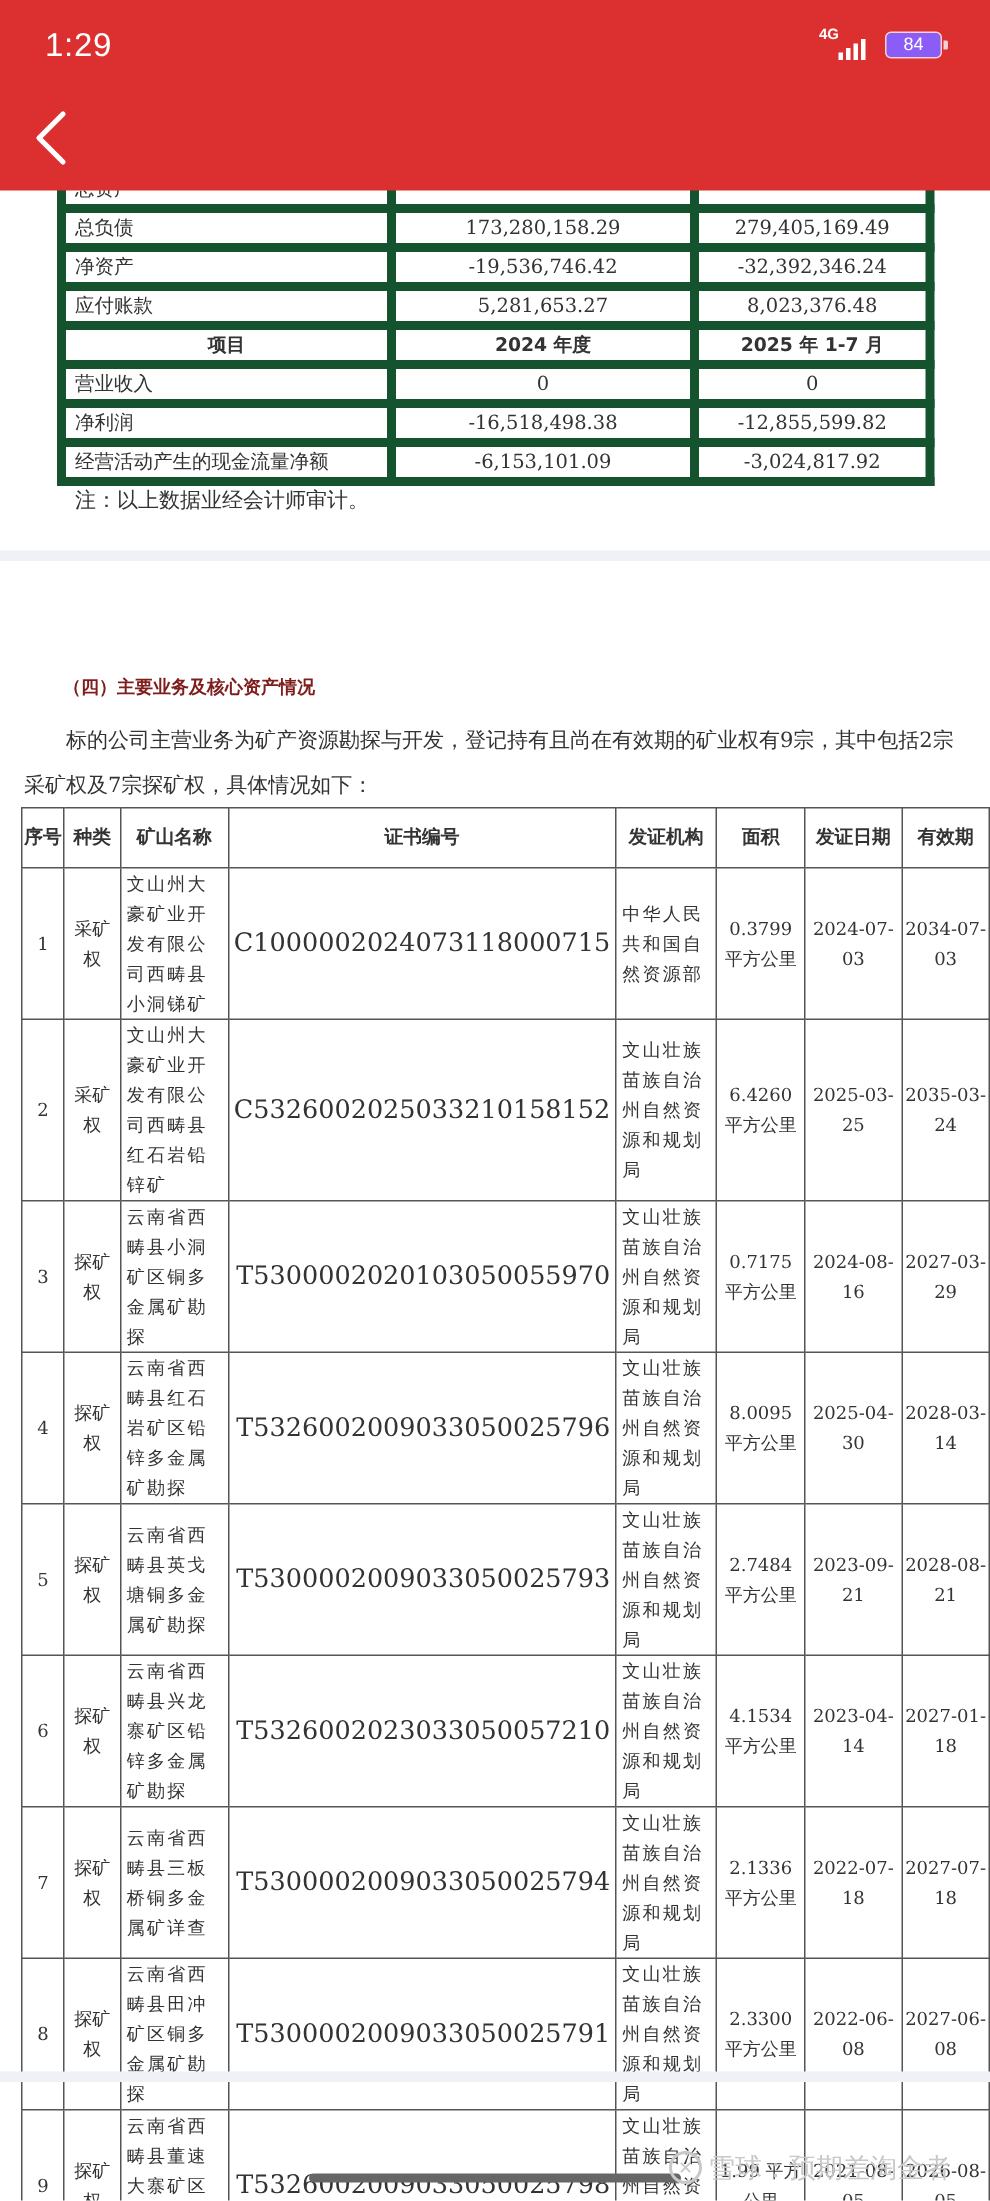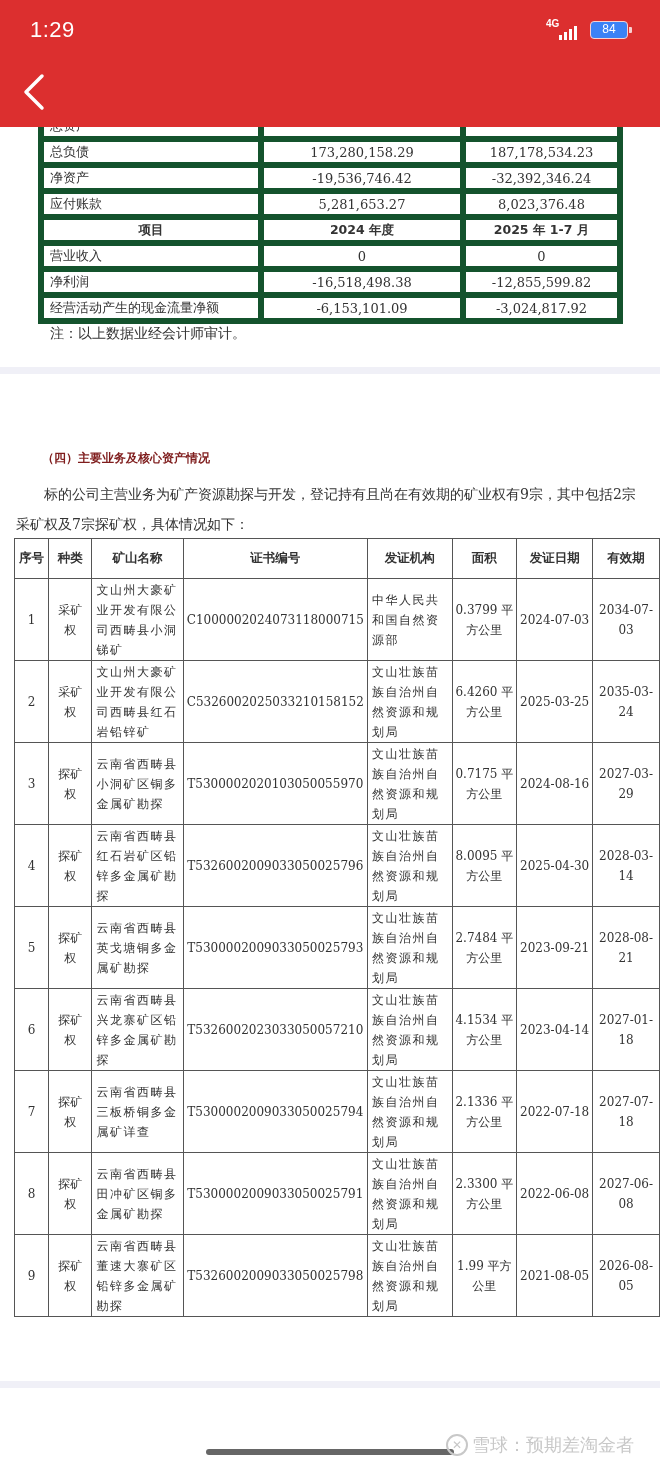--- a/index.html
+++ b/index.html
@@ -7,21 +7,21 @@
   body { position: relative; font-family: "DejaVu Serif", "Liberation Serif", serif; color: #222; }
 
   
   .topbar { position: absolute; left: 0; top: 0; width: 660px; height: 127px; background: #dc2f2f; z-index: 10; }
   .time { position: absolute; left: 30px; top: 17px; font-family: "Liberation Sans", "DejaVu Sans", sans-serif; font-size: 22px; color: #fff; font-weight: 500; letter-spacing: 0.5px; }
   .status-right { position: absolute; right: 32px; top: 20px; display: flex; align-items: center; gap: 8px; color: #fff; font-family: "Liberation Sans", sans-serif; }
   .net { position: relative; width: 36px; height: 20px; }
   .net .lbl { position: absolute; left: 0; top: -2px; font-size: 10px; font-weight: bold; color: #fff; }
   .net .bars { position: absolute; left: 13px; bottom: 0; display: flex; align-items: flex-end; gap: 2px; }
   .net .bars span { display: block; width: 3px; background: #fff; }
-  .battery { position: relative; width: 38px; height: 18px; border: 1.5px solid #f8d0d0; border-radius: 4px; font-size: 12px; color: #fff; text-align: center; line-height: 15px; background: #3b82f6; }
+  .battery { position: relative; width: 38px; height: 18px; border: 1.5px solid #f8d0d0; border-radius: 4px; font-size: 12px; color: #fff; text-align: center; line-height: 15px; background: #8b5cf6; }
   .battery::after { content: ""; position: absolute; right: -5px; top: 5px; width: 3px; height: 6px; background: #f8d0d0; border-radius: 0 1px 1px 0; }
   .back { position: absolute; left: 18px; top: 72px; width: 36px; height: 40px; cursor: pointer; }
 
   
   .fin-table { position: absolute; left: 38px; top: 110px; border-collapse: collapse; font-size: 13px; }
   .fin-table td { border: 6px solid #14532d; height: 26px; padding: 0 6px; color: #333; }
   .fin-table td.lbl { width: 220px; text-align: left; }
   .fin-table td.v1 { width: 202px; text-align: center; }
   .fin-table td.v2 { width: 157px; text-align: center; }
   .fin-table tr.hdr td { font-weight: bold; text-align: center; font-family: "DejaVu Sans", sans-serif; font-size: 12.5px; }
@@ -31,21 +31,21 @@
 
   .sec-title { position: absolute; left: 42px; top: 450px; font-size: 12px; font-weight: bold; color: #7f1d1d; font-family: "DejaVu Sans", sans-serif; }
   .para { position: absolute; left: 16px; top: 479px; width: 620px; font-size: 14px; line-height: 30px; color: #333; text-indent: 2em; }
 
   
   .mine-table { position: absolute; left: 14px; top: 538px; border-collapse: collapse; font-size: 12px; }
   .mine-table th, .mine-table td { border: 1px solid #555; color: #333; }
   .mine-table th { height: 40px; font-family: "DejaVu Sans", sans-serif; font-weight: bold; font-size: 12.5px; text-align: center; }
   .mine-table td { height: 82px; text-align: center; vertical-align: middle; line-height: 20px; }
   .mine-table td.name, .mine-table td.org { text-align: left; padding: 0 4px; letter-spacing: 1.5px; }
-  .mine-table td.cert { text-align: center; padding: 0 3px; font-size: 12px; letter-spacing: 0; }
+  .mine-table td.cert { text-align: right; padding: 0 3px; font-size: 17px; letter-spacing: 0; }
   .mine-table td.kind { padding: 0 4px; }
   .c0 { width: 38px; } .c1 { width: 48px; } .c2 { width: 105px; } .c3 { width: 95px; }
   .c4 { width: 97px; } .c5 { width: 69px; } .c6 { width: 84px; } .c7 { width: 73px; }
 
   .home-bar { position: absolute; left: 206px; top: 1449px; width: 248px; height: 6px; border-radius: 3px; background: #666; }
   .watermark { position: absolute; left: 446px; top: 1433px; display: flex; align-items: center; gap: 4px; color: #c8c8c8; font-family: "DejaVu Sans", sans-serif; font-size: 18px; }
   .wm-logo { width: 22px; height: 22px; border: 2px solid #c8c8c8; border-radius: 50%; display: flex; align-items: center; justify-content: center; font-size: 12px; }
 </style>
 </head>
 <body>
@@ -74,21 +74,21 @@
 <table class="fin-table">
   <tbody>
       <tr>
     <td class="lbl">总资产</td>
     <td class="v1"></td>
     <td class="v2"></td>
   </tr>
   <tr>
     <td class="lbl">总负债</td>
     <td class="v1">173,280,158.29</td>
-    <td class="v2">187,178,534.23</td>
+    <td class="v2">279,405,169.49</td>
   </tr>
   <tr>
     <td class="lbl">净资产</td>
     <td class="v1">-19,536,746.42</td>
     <td class="v2">-32,392,346.24</td>
   </tr>
   <tr>
     <td class="lbl">应付账款</td>
     <td class="v1">5,281,653.27</td>
     <td class="v2">8,023,376.48</td>

